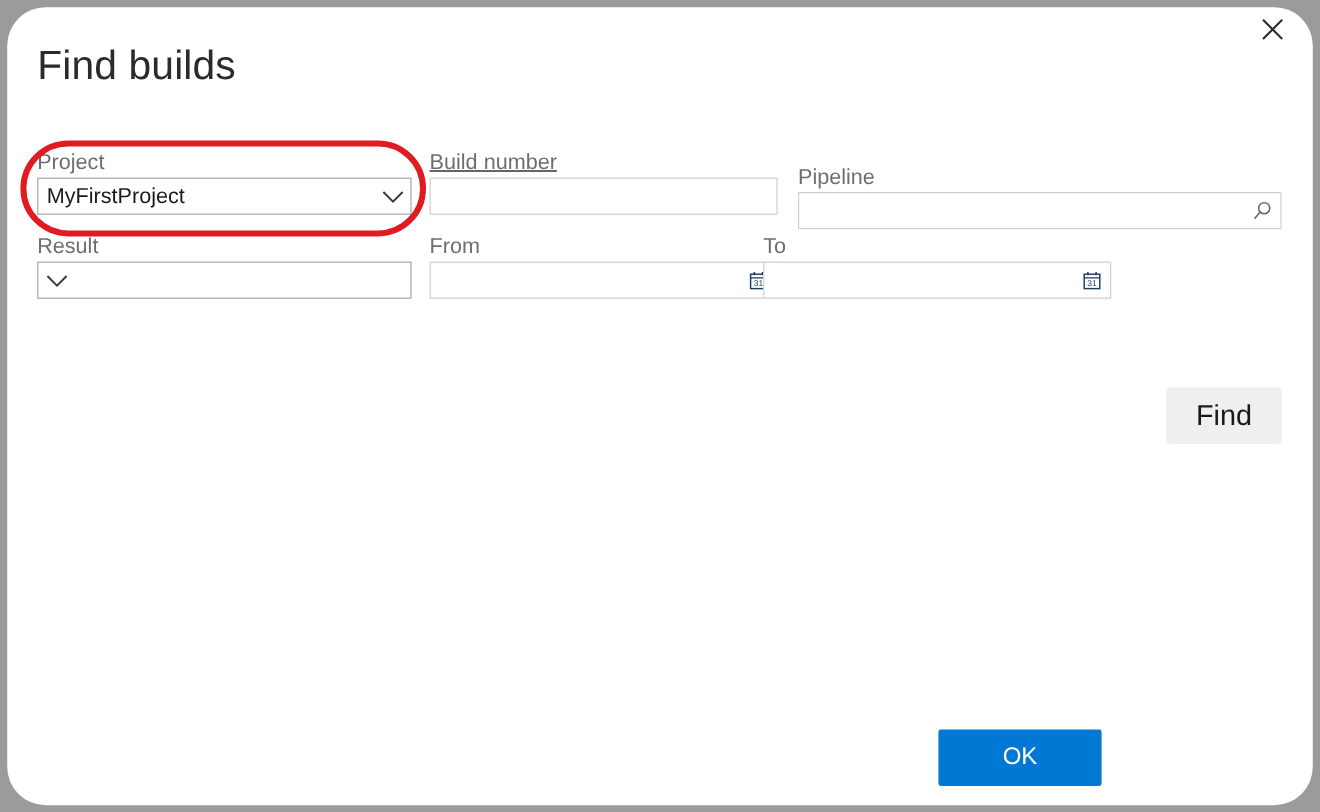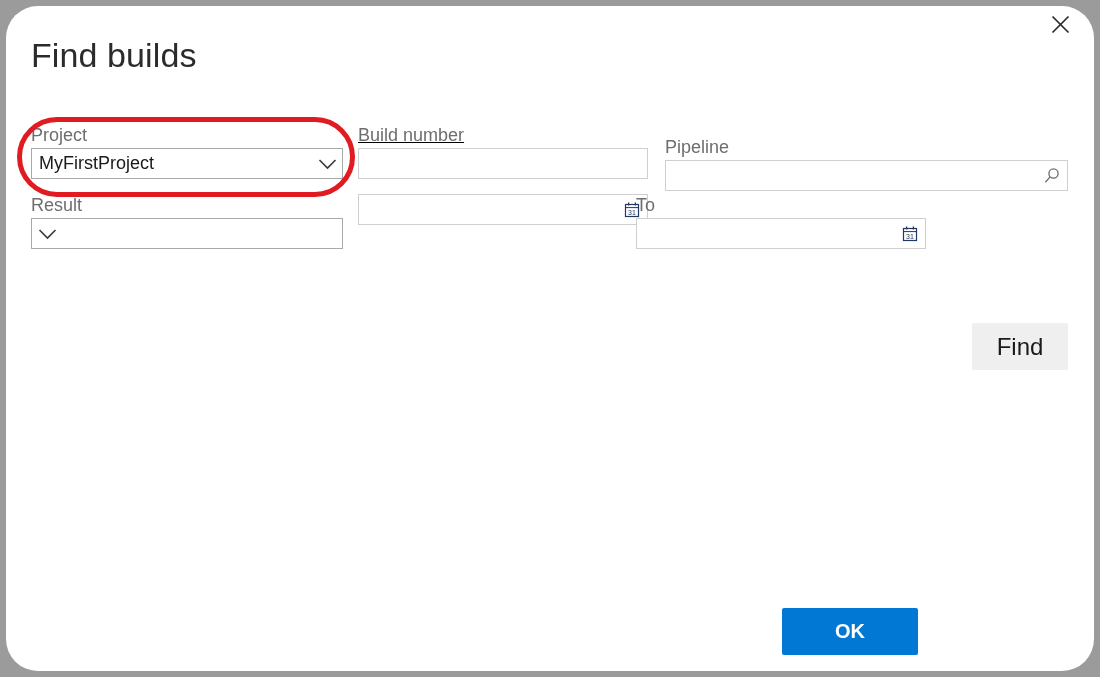--- a/index.html
+++ b/index.html
@@ -177,21 +177,21 @@
     font-size: 20px;
     cursor: pointer;
     padding: 0;
   }
   #ok-button {
     left: 776px;
     top: 6px;
     width: 136px;
     background: #0078d4;
     color: #ffffff;
-    font-weight: 700;
+    font-weight: 400;
   }
   #cancel-button {
     left: 926px;
     top: 6px;
     width: 136px;
     background: #f2f2f2;
     color: #1a1a1a;
   }
 </style>
 </head>
@@ -250,20 +250,21 @@
         <div class="field-control combo">
           <span class="control-adornment">
             <svg width="19" height="12" viewBox="0 0 19 12" aria-hidden="true">
               <polyline points="1.5,2 9.5,10 17.5,2" fill="none" stroke="#3a3a3a" stroke-width="1.6"></polyline>
             </svg>
           </span>
         </div>
       </div>
 
       <div class="field-block" style="left:352px; top:74px; width:290px;">
+        <label class="field-label">From</label>
         <div class="field-control">
           <input class="text-input" type="text" placeholder="" style="">
           <span class="control-adornment">
             <svg width="20" height="20" viewBox="0 0 20 20" aria-hidden="true">
               <rect x="3.5" y="4.5" width="13" height="12" fill="#ffffff" stroke="#1f3864" stroke-width="1.2"></rect>
               <line x1="3.5" y1="7.6" x2="16.5" y2="7.6" stroke="#1f3864" stroke-width="1"></line>
               <line x1="6.6" y1="2.6" x2="6.6" y2="5.4" stroke="#1f3864" stroke-width="1.3"></line>
               <line x1="13.4" y1="2.6" x2="13.4" y2="5.4" stroke="#1f3864" stroke-width="1.3"></line>
               <text x="10" y="14.6" font-family="Liberation Sans, sans-serif" font-size="7" fill="#1f3864" text-anchor="middle">31</text>
             </svg>

